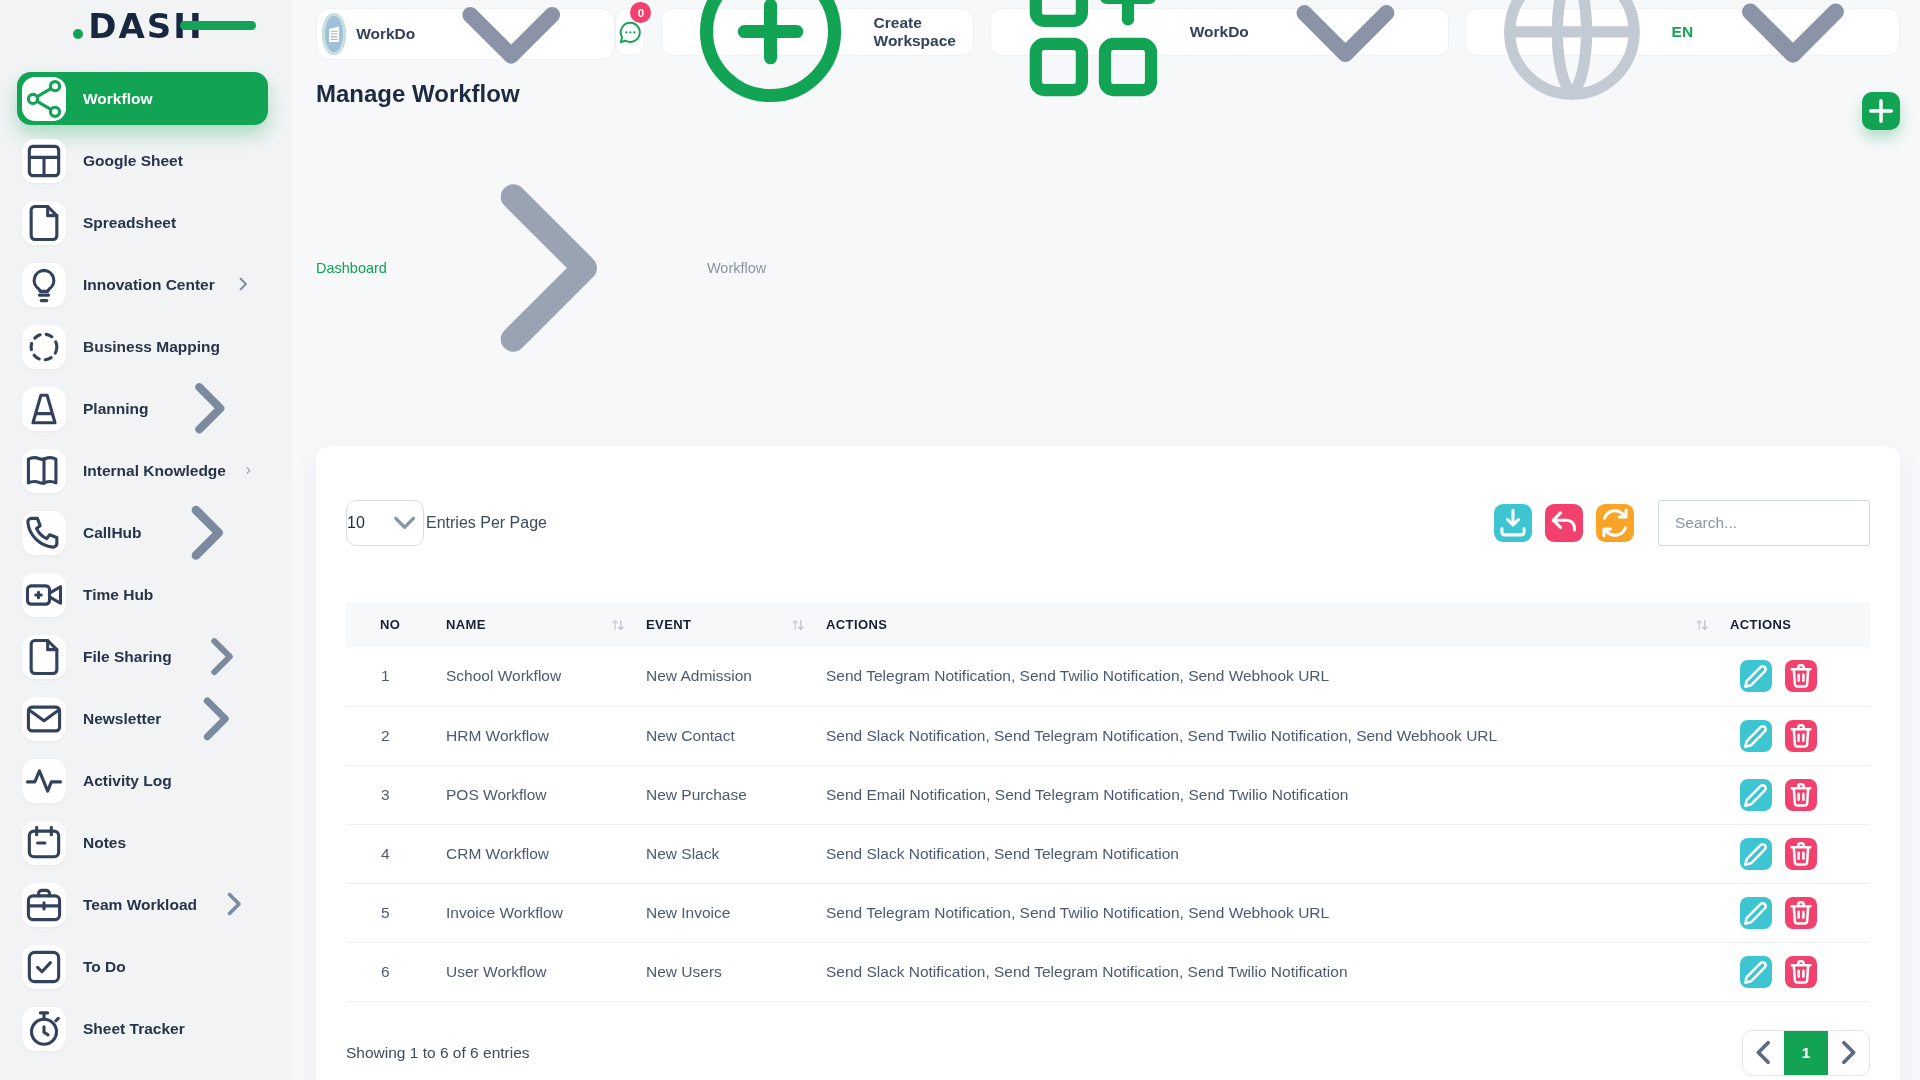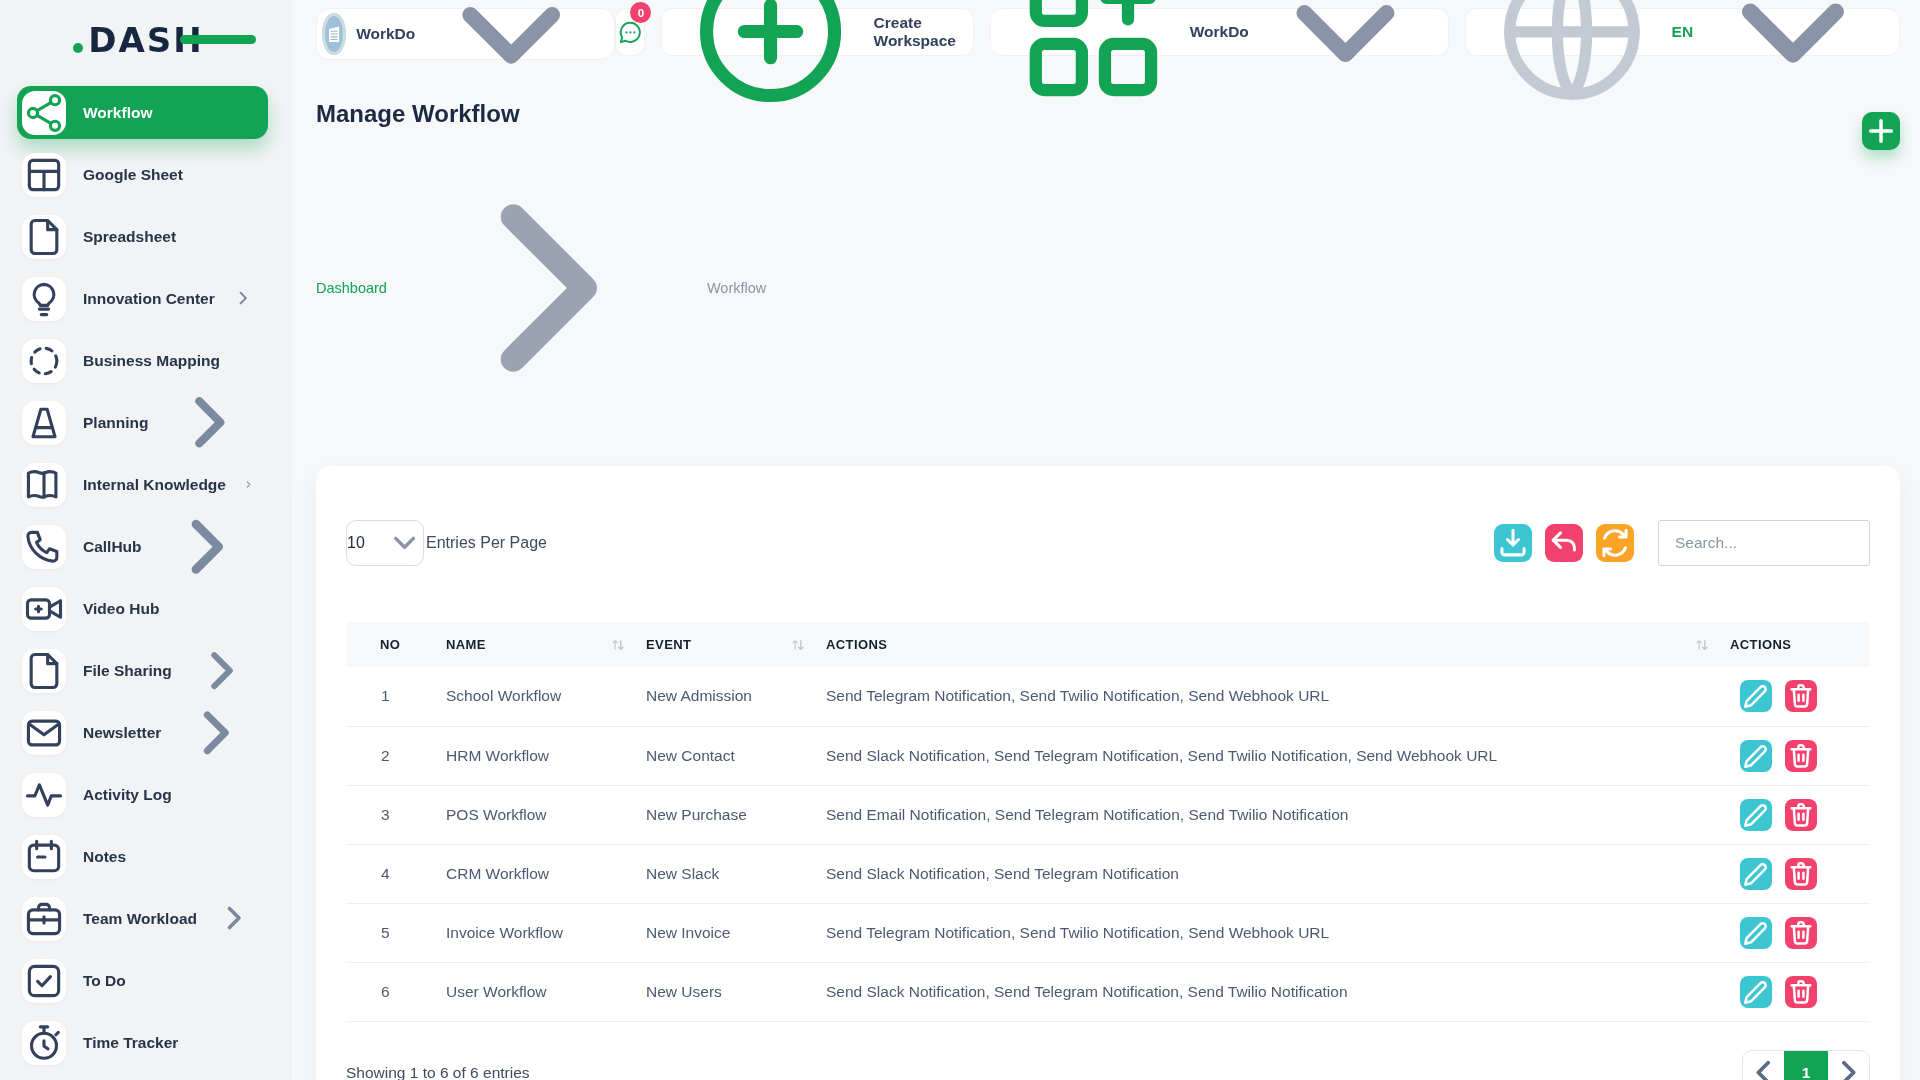--- a/index.html
+++ b/index.html
@@ -2,21 +2,21 @@
 <html style="--green: #12a454; --teal: #3dc6d1; --pink: #f1416c; --orange: #f9a426;"><head>
 <meta charset="utf-8">
 <style>
   *{margin:0;padding:0;box-sizing:border-box}
   html,body{width:1920px;height:1080px}
   body{font-family:"Liberation Sans",sans-serif;background:#f7f8fa;color:#273449;overflow:hidden;display:flex}
   :root{--green:#12a454;--teal:#3dc6d1;--pink:#f1416c;--orange:#f9a426}
   svg{display:block}
 
   
-  .sidebar{width:292px;min-width:292px;height:100%;background:#f2f3f5;padding-top:18px;overflow:hidden}
+  .sidebar{width:292px;min-width:292px;height:100%;background:#f2f3f5;padding-top:4px;overflow:hidden}
   .logo{height:44px;margin-bottom:24px;display:flex;align-items:center;justify-content:center}
   .logo-text{position:relative;font-size:34px;font-weight:800;letter-spacing:2px;color:#17273f;font-family:"DejaVu Sans",sans-serif}
   .logo-text::before{content:"";position:absolute;left:-15px;bottom:7px;width:10px;height:10px;border-radius:50%;background:var(--green)}
   .logo-text::after{content:"";position:absolute;right:-52px;top:15px;width:76px;height:9px;border-radius:5px;background:var(--green)}
   .nav{display:flex;flex-direction:column;gap:9px;padding:0 24px 0 17px}
   .side-item{display:flex;align-items:center;gap:17px;height:53px;border-radius:14px;padding:0 14px 0 5px;cursor:pointer}
   .chip{width:44px;height:44px;min-width:44px;border-radius:13px;background:#fff;display:flex;align-items:center;justify-content:center;color:#33415c;box-shadow:0 1px 3px rgba(25,35,55,.05)}
   .chip svg{width:21px;height:21px}
   .side-label{font-size:15.5px;font-weight:600;color:#273449;flex:1;white-space:nowrap}
   .side-chevron{color:#7c8aa0}
@@ -37,21 +37,21 @@
   .topbar-right{display:flex;align-items:center;gap:16px}
   .icon-btn{position:relative;width:48px;height:48px;border-radius:12px;background:#fff;border:1px solid #f0f1f4;display:flex;align-items:center;justify-content:center;color:var(--green);cursor:pointer}
   .icon-btn svg{width:23px;height:23px;stroke-width:1.6}
   .badge{position:absolute;top:-7px;right:-7px;min-width:21px;height:21px;padding:0 4px;border-radius:11px;background:var(--pink);color:#fff;font-size:11.5px;font-weight:700;display:flex;align-items:center;justify-content:center}
   .btn-ico-green{color:var(--green)}
   .btn-ico-green svg{width:21px;height:21px}
   .globe-ico{color:#c3cad3}
   .globe-ico svg{width:22px;height:22px;stroke-width:1.5}
   .lang-label{color:var(--green);font-weight:700}
 
-  .page-head{display:flex;align-items:flex-start;justify-content:space-between;margin-top:40px}
+  .page-head{display:flex;align-items:flex-start;justify-content:space-between;margin-top:20px}
   .page-title{font-size:24px;font-weight:700;color:#1c2b41}
   .breadcrumb{margin-top:10px;display:flex;align-items:center;gap:10px;font-size:14.5px}
   .crumb-link{color:var(--green);cursor:pointer}
   .crumb-sep{color:#9aa3b2}
   .crumb-sep svg{width:11px;height:11px;stroke-width:2}
   .crumb-current{color:#8b94a5}
   .add-btn{width:38px;height:38px;border-radius:10px;background:var(--green);color:#fff;display:flex;align-items:center;justify-content:center;margin-top:12px;cursor:pointer;box-shadow:0 8px 14px rgba(18,164,84,.3)}
   .add-btn svg{width:18px;height:18px;stroke-width:2.2}
 
   
@@ -203,21 +203,21 @@
   </div>
 
   <div class="side-item">
     <span class="chip">
           <svg viewBox="0 0 24 24" fill="none" stroke="currentColor" stroke-width="1.7" stroke-linecap="round" stroke-linejoin="round" style="width:100%;height:100%">
             <rect x="3" y="7" width="12" height="10" rx="2"></rect>
             <path d="M15 11l6-3.5v9L15 13z"></path>
             <path d="M9 10.5v3M7.5 12h3"></path>
           </svg>
         </span>
-    <span class="side-label">Video Hub</span>
+    <span class="side-label">Time Hub</span>
 
   </div>
 
   <div class="side-item">
     <span class="chip">
           <svg viewBox="0 0 24 24" fill="none" stroke="currentColor" stroke-width="1.7" stroke-linecap="round" stroke-linejoin="round" style="width:100%;height:100%">
             <path d="M14 3H7a2 2 0 0 0-2 2v14a2 2 0 0 0 2 2h10a2 2 0 0 0 2-2V8z"></path>
             <path d="M14 3v5h5"></path>
           </svg>
         </span>
@@ -291,21 +291,21 @@
 
   </div>
 
   <div class="side-item">
     <span class="chip">
           <svg viewBox="0 0 24 24" fill="none" stroke="currentColor" stroke-width="1.7" stroke-linecap="round" stroke-linejoin="round" style="width:100%;height:100%">
             <circle cx="12" cy="13.5" r="6.8"></circle>
             <path d="M12 10.8v3l2.2 1.4M10 3.2h4M12 3.2v3.5M18.5 7.5l1.3-1.3"></path>
           </svg>
         </span>
-    <span class="side-label">Time Tracker</span>
+    <span class="side-label">Sheet Tracker</span>
 
   </div>
 </nav>
 </aside>
 
 <div class="main">
 
   <div class="topbar">
     <div class="chip-btn ws-chip">
       <span class="avatar">

